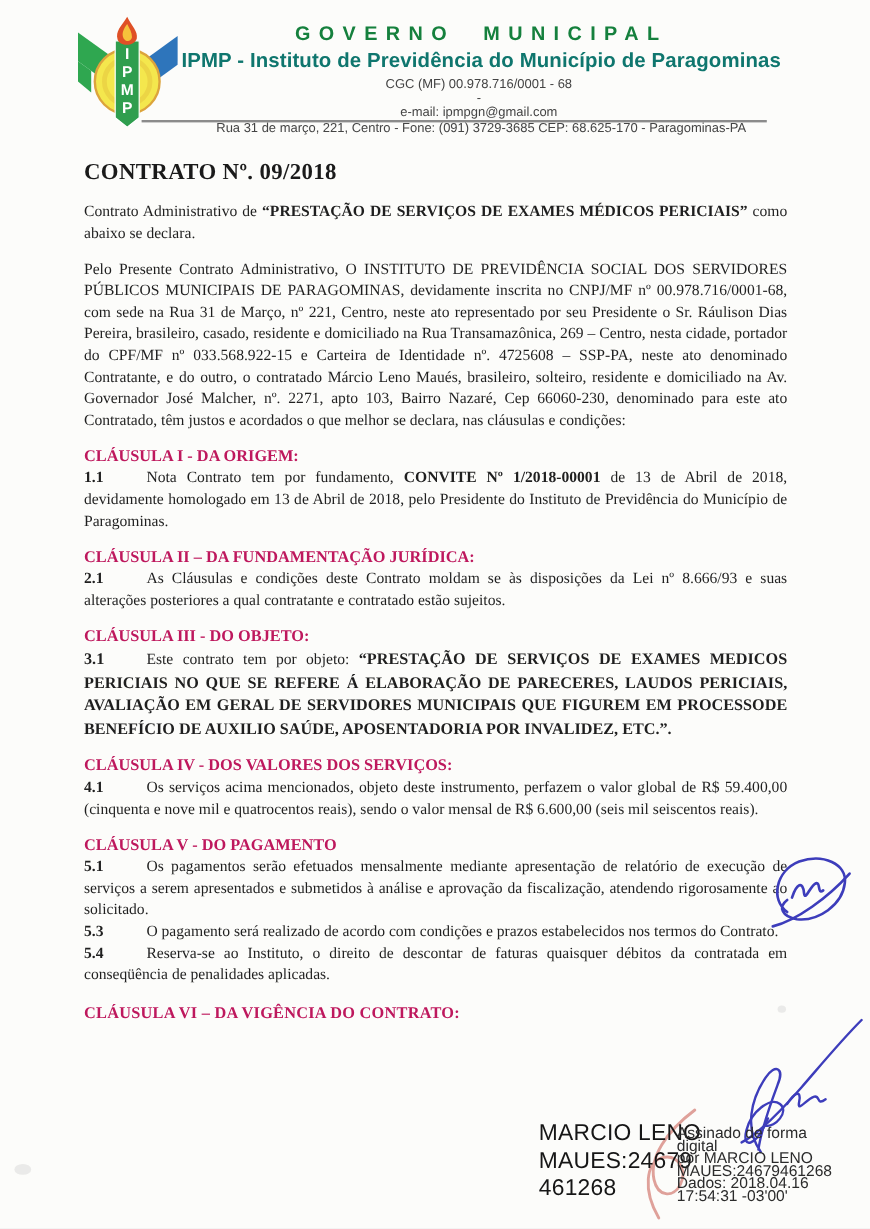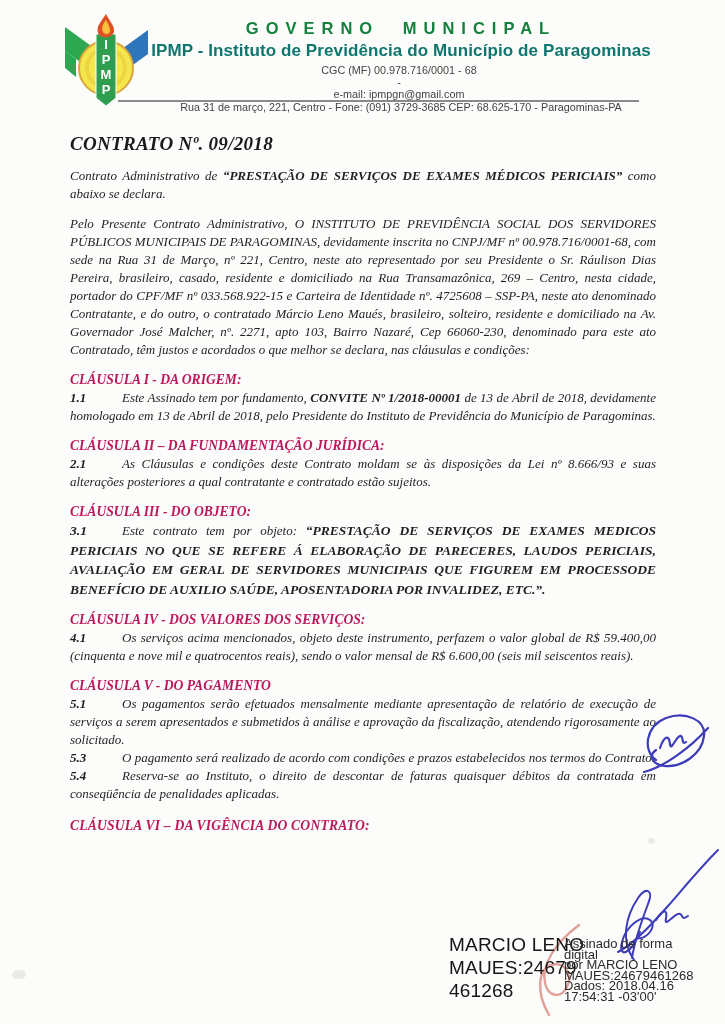--- a/index.html
+++ b/index.html
@@ -29,21 +29,21 @@
   }
   .inst-line { font-size:17px; font-weight:bold; margin-top:3px; letter-spacing:0.1px; color:#0f766e; }
   .cgc-line {
     display:flex; justify-content:space-between;
     font-size:10.8px; margin-top:3px; padding:0 14px 0 10px; color:#444;flex-direction:column;
   }
   .addr-line { font-size:10.8px; margin-top:1px; color:#444; }
   .hdr-rule { position:absolute; left:118px; top:100px; width:521px; height:2px; background:#777; opacity:0.85; }
 
   
-  .doc { position:absolute; left:70px; top:0; width:586px; font-size:13px; line-height:18px; color:#1f1f1f;font-style:italic; }
+  .doc { position:absolute; left:70px; top:0; width:586px; font-size:13px; line-height:18px; color:#1f1f1f; }
   .title { margin-top:132px; font-size:19px; line-height:23px; font-weight:bold; letter-spacing:0.3px; color:#1a1a1a; }
   .doc p { text-align:justify; }
   .intro { margin-top:12px; }
   .preamble { margin-top:12px; }
   .clause-h { margin-top:12px; font-size:13.6px; line-height:18px; font-weight:bold; color:#be185d; }
   .clause-h.last { margin-top:14px; letter-spacing:0.2px; }
   .item .num { display:inline-block; width:52px; font-weight:bold; }
   .item.obj { line-height:19.5px; }
   .item.obj b { font-size:13.5px; }
 
@@ -101,21 +101,21 @@
   <div class="hdr-rule"></div>
 
   <main class="doc">
     <h1 class="title">CONTRATO Nº. 09/2018</h1>
 
     <p class="intro"><span>Contrato Administrativo de </span><b>“PRESTAÇÃO DE SERVIÇOS DE EXAMES MÉDICOS PERICIAIS”</b><span> como abaixo se declara.</span></p>
 
     <p class="preamble">Pelo Presente Contrato Administrativo, O INSTITUTO DE PREVIDÊNCIA SOCIAL DOS SERVIDORES PÚBLICOS MUNICIPAIS DE PARAGOMINAS, devidamente inscrita no CNPJ/MF nº 00.978.716/0001-68, com sede na Rua 31 de Março, nº 221, Centro, neste ato representado por seu Presidente o Sr. Ráulison Dias Pereira, brasileiro, casado, residente e domiciliado na Rua Transamazônica, 269 – Centro, nesta cidade, portador do CPF/MF nº 033.568.922-15 e Carteira de Identidade nº. 4725608 – SSP-PA, neste ato denominado Contratante, e do outro, o contratado Márcio Leno Maués, brasileiro, solteiro, residente e domiciliado na Av. Governador José Malcher, nº. 2271, apto 103, Bairro Nazaré, Cep 66060-230, denominado para este ato Contratado, têm justos e acordados o que melhor se declara, nas cláusulas e condições:</p>
 
     <h2 class="clause-h">CLÁUSULA I - DA ORIGEM:</h2>
-    <p class="item"><b class="num">1.1</b><span>Este Assinado tem por fundamento, </span><b>CONVITE Nº 1/2018-00001</b><span> de 13 de Abril de 2018, devidamente homologado em 13 de Abril de 2018, pelo Presidente do Instituto de Previdência do Município de Paragominas.</span></p>
+    <p class="item"><b class="num">1.1</b><span>Nota Contrato tem por fundamento, </span><b>CONVITE Nº 1/2018-00001</b><span> de 13 de Abril de 2018, devidamente homologado em 13 de Abril de 2018, pelo Presidente do Instituto de Previdência do Município de Paragominas.</span></p>
 
     <h2 class="clause-h">CLÁUSULA II – DA FUNDAMENTAÇÃO JURÍDICA:</h2>
     <p class="item"><b class="num">2.1</b><span>As Cláusulas e condições deste Contrato moldam se às disposições da Lei nº 8.666/93 e suas alterações posteriores a qual contratante e contratado estão sujeitos.</span></p>
 
     <h2 class="clause-h">CLÁUSULA III - DO OBJETO:</h2>
     <p class="item obj"><b class="num">3.1</b><span>Este contrato tem por objeto: </span><b>“PRESTAÇÃO DE SERVIÇOS DE EXAMES MEDICOS PERICIAIS NO QUE SE REFERE Á ELABORAÇÃO DE PARECERES, LAUDOS PERICIAIS, AVALIAÇÃO EM GERAL DE SERVIDORES MUNICIPAIS QUE FIGUREM EM PROCESSODE BENEFÍCIO DE AUXILIO SAÚDE, APOSENTADORIA POR INVALIDEZ, ETC.”.</b></p>
 
     <h2 class="clause-h">CLÁUSULA IV - DOS VALORES DOS SERVIÇOS:</h2>
     <p class="item"><b class="num">4.1</b><span>Os serviços acima mencionados, objeto deste instrumento, perfazem o valor global de R$ 59.400,00 (cinquenta e nove mil e quatrocentos reais), sendo o valor mensal de R$ 6.600,00 (seis mil seiscentos reais).</span></p>
 

